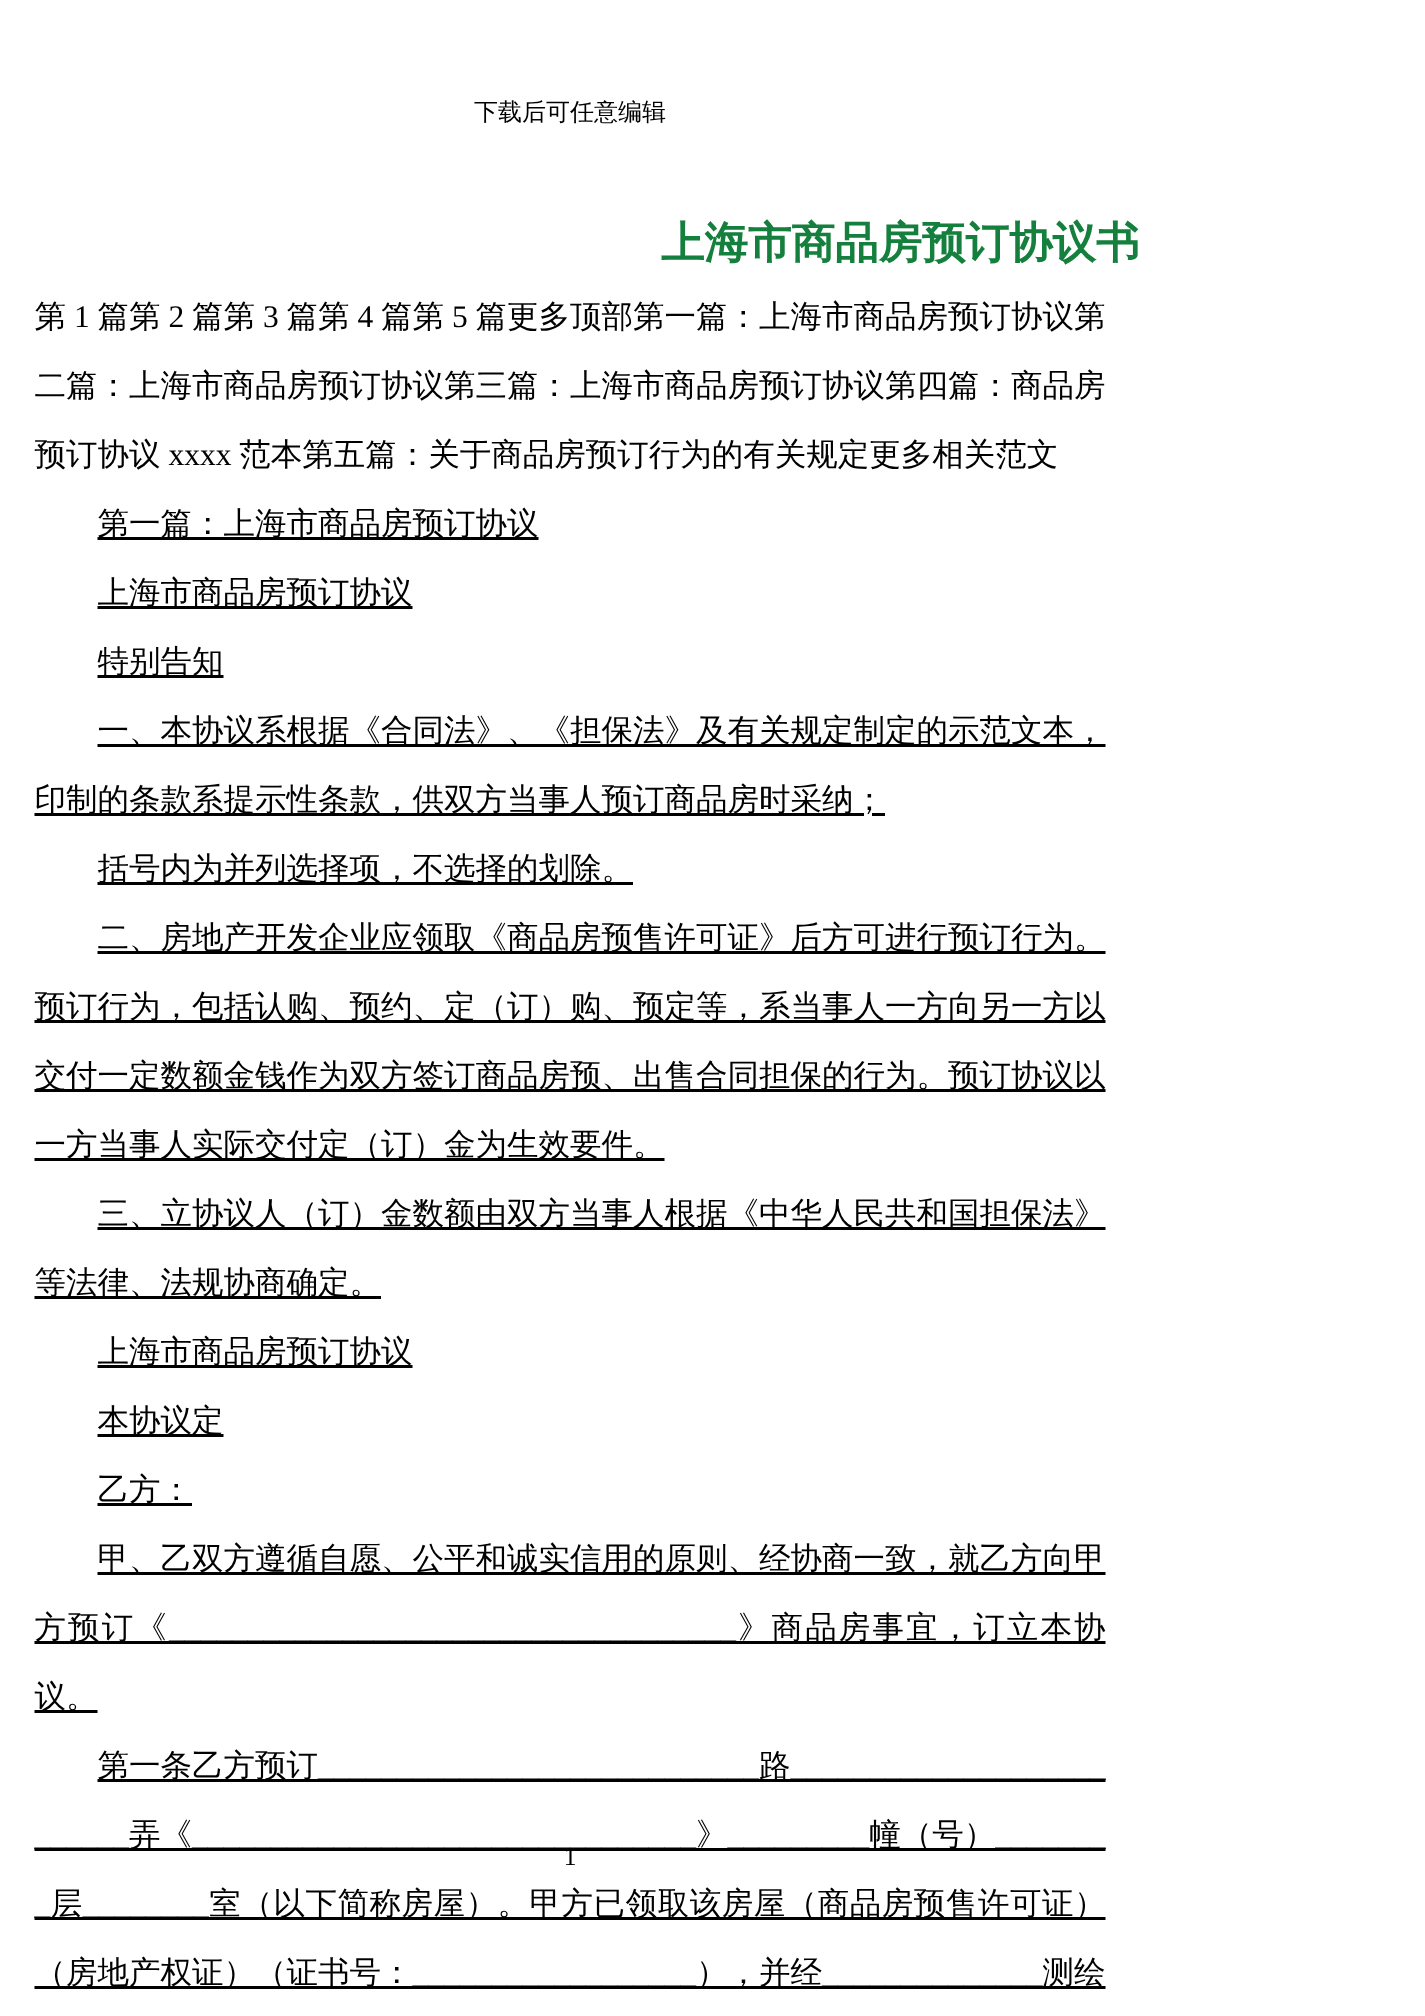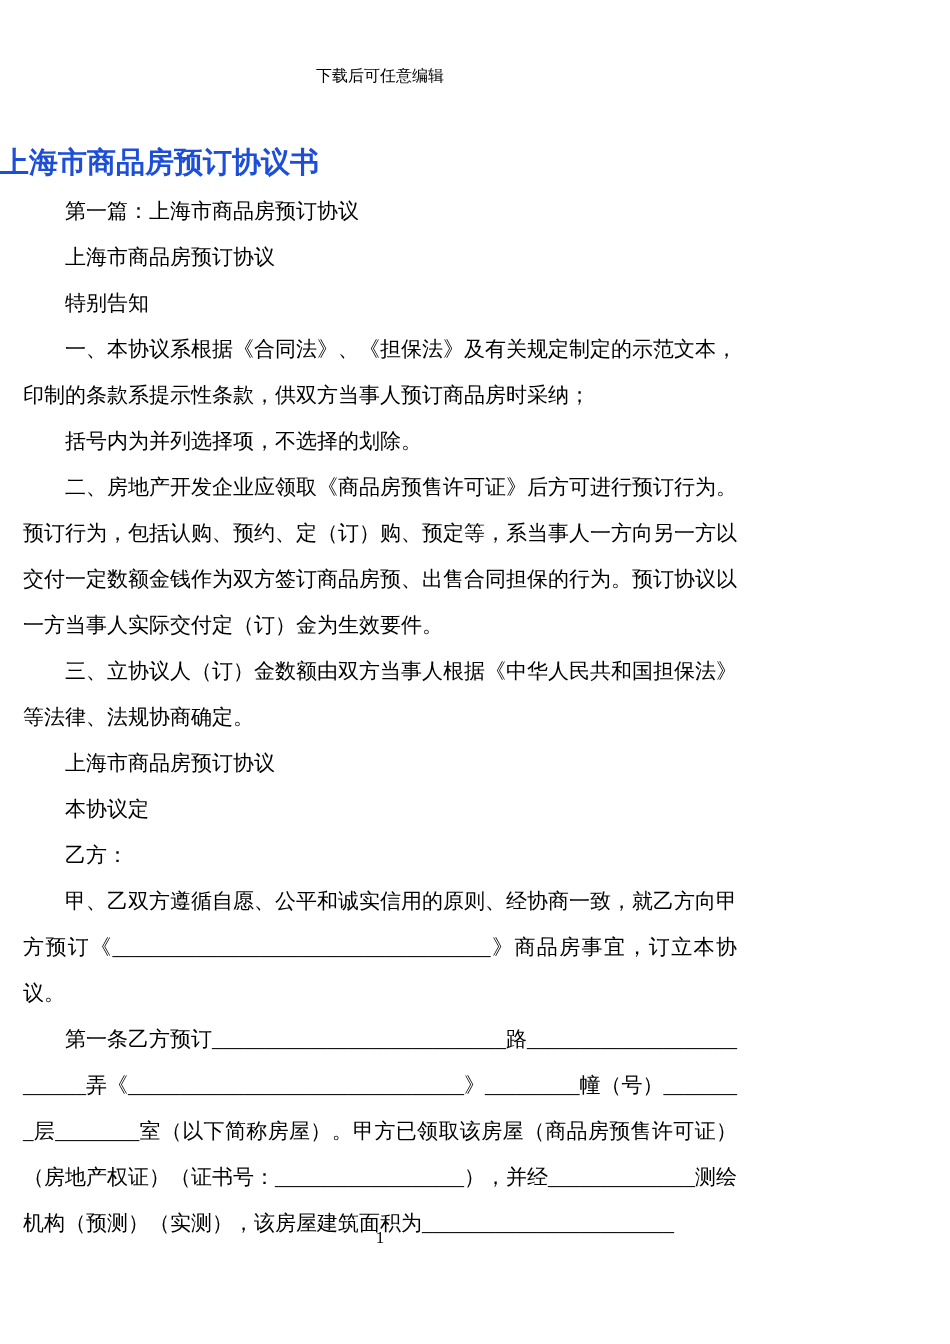--- a/index.html
+++ b/index.html
@@ -18,61 +18,63 @@
   }
   .edit-note {
     padding-top: 64px;
     text-align: center;
     font-size: 16px;
     line-height: 24px;
     color: #000000;
   }
   .doc-title {
     margin: 54px 0 6px 0;
-    text-align: left;
+    text-align: right;
     font-size: 29px;
     line-height: 40px;
     font-weight: bold;
-    color: #1d4ed8;
+    color: #15803d;
   }
   .doc-body {
     width: 714px;
     margin: 0 auto;
     font-size: 21px;
     line-height: 46px;
     text-align: justify;
     text-justify: inter-ideograph;
     word-break: break-all;
   }
   .doc-body p {
     margin: 0;
     padding: 0;
   }
   .doc-body p.indent {
     text-indent: 2em;
+    text-decoration: underline;
   }
   .page-footer {
     position: absolute;
     top: 1226px;
     left: 0;
     width: 100%;
     text-align: center;
     font-size: 17px;
     line-height: 24px;
   }
 </style>
 </head>
 <body>
 
 <div class="page">
   <div class="edit-note">下载后可任意编辑</div>
 
   <h1 class="doc-title">上海市商品房预订协议书</h1>
 
   <div class="doc-body">
+      <p class="">第 1 篇第 2 篇第 3 篇第 4 篇第 5 篇更多顶部第一篇：上海市商品房预订协议第二篇：上海市商品房预订协议第三篇：上海市商品房预订协议第四篇：商品房预订协议 xxxx 范本第五篇：关于商品房预订行为的有关规定更多相关范文</p>
       <p class="indent">第一篇：上海市商品房预订协议</p>
       <p class="indent">上海市商品房预订协议</p>
       <p class="indent">特别告知</p>
       <p class="indent">一、本协议系根据《合同法》、《担保法》及有关规定制定的示范文本，印制的条款系提示性条款，供双方当事人预订商品房时采纳；</p>
       <p class="indent">括号内为并列选择项，不选择的划除。</p>
       <p class="indent">二、房地产开发企业应领取《商品房预售许可证》后方可进行预订行为。预订行为，包括认购、预约、定（订）购、预定等，系当事人一方向另一方以交付一定数额金钱作为双方签订商品房预、出售合同担保的行为。预订协议以一方当事人实际交付定（订）金为生效要件。</p>
       <p class="indent">三、立协议人（订）金数额由双方当事人根据《中华人民共和国担保法》等法律、法规协商确定。</p>
       <p class="indent">上海市商品房预订协议</p>
       <p class="indent">本协议定</p>
       <p class="indent">乙方：</p>

